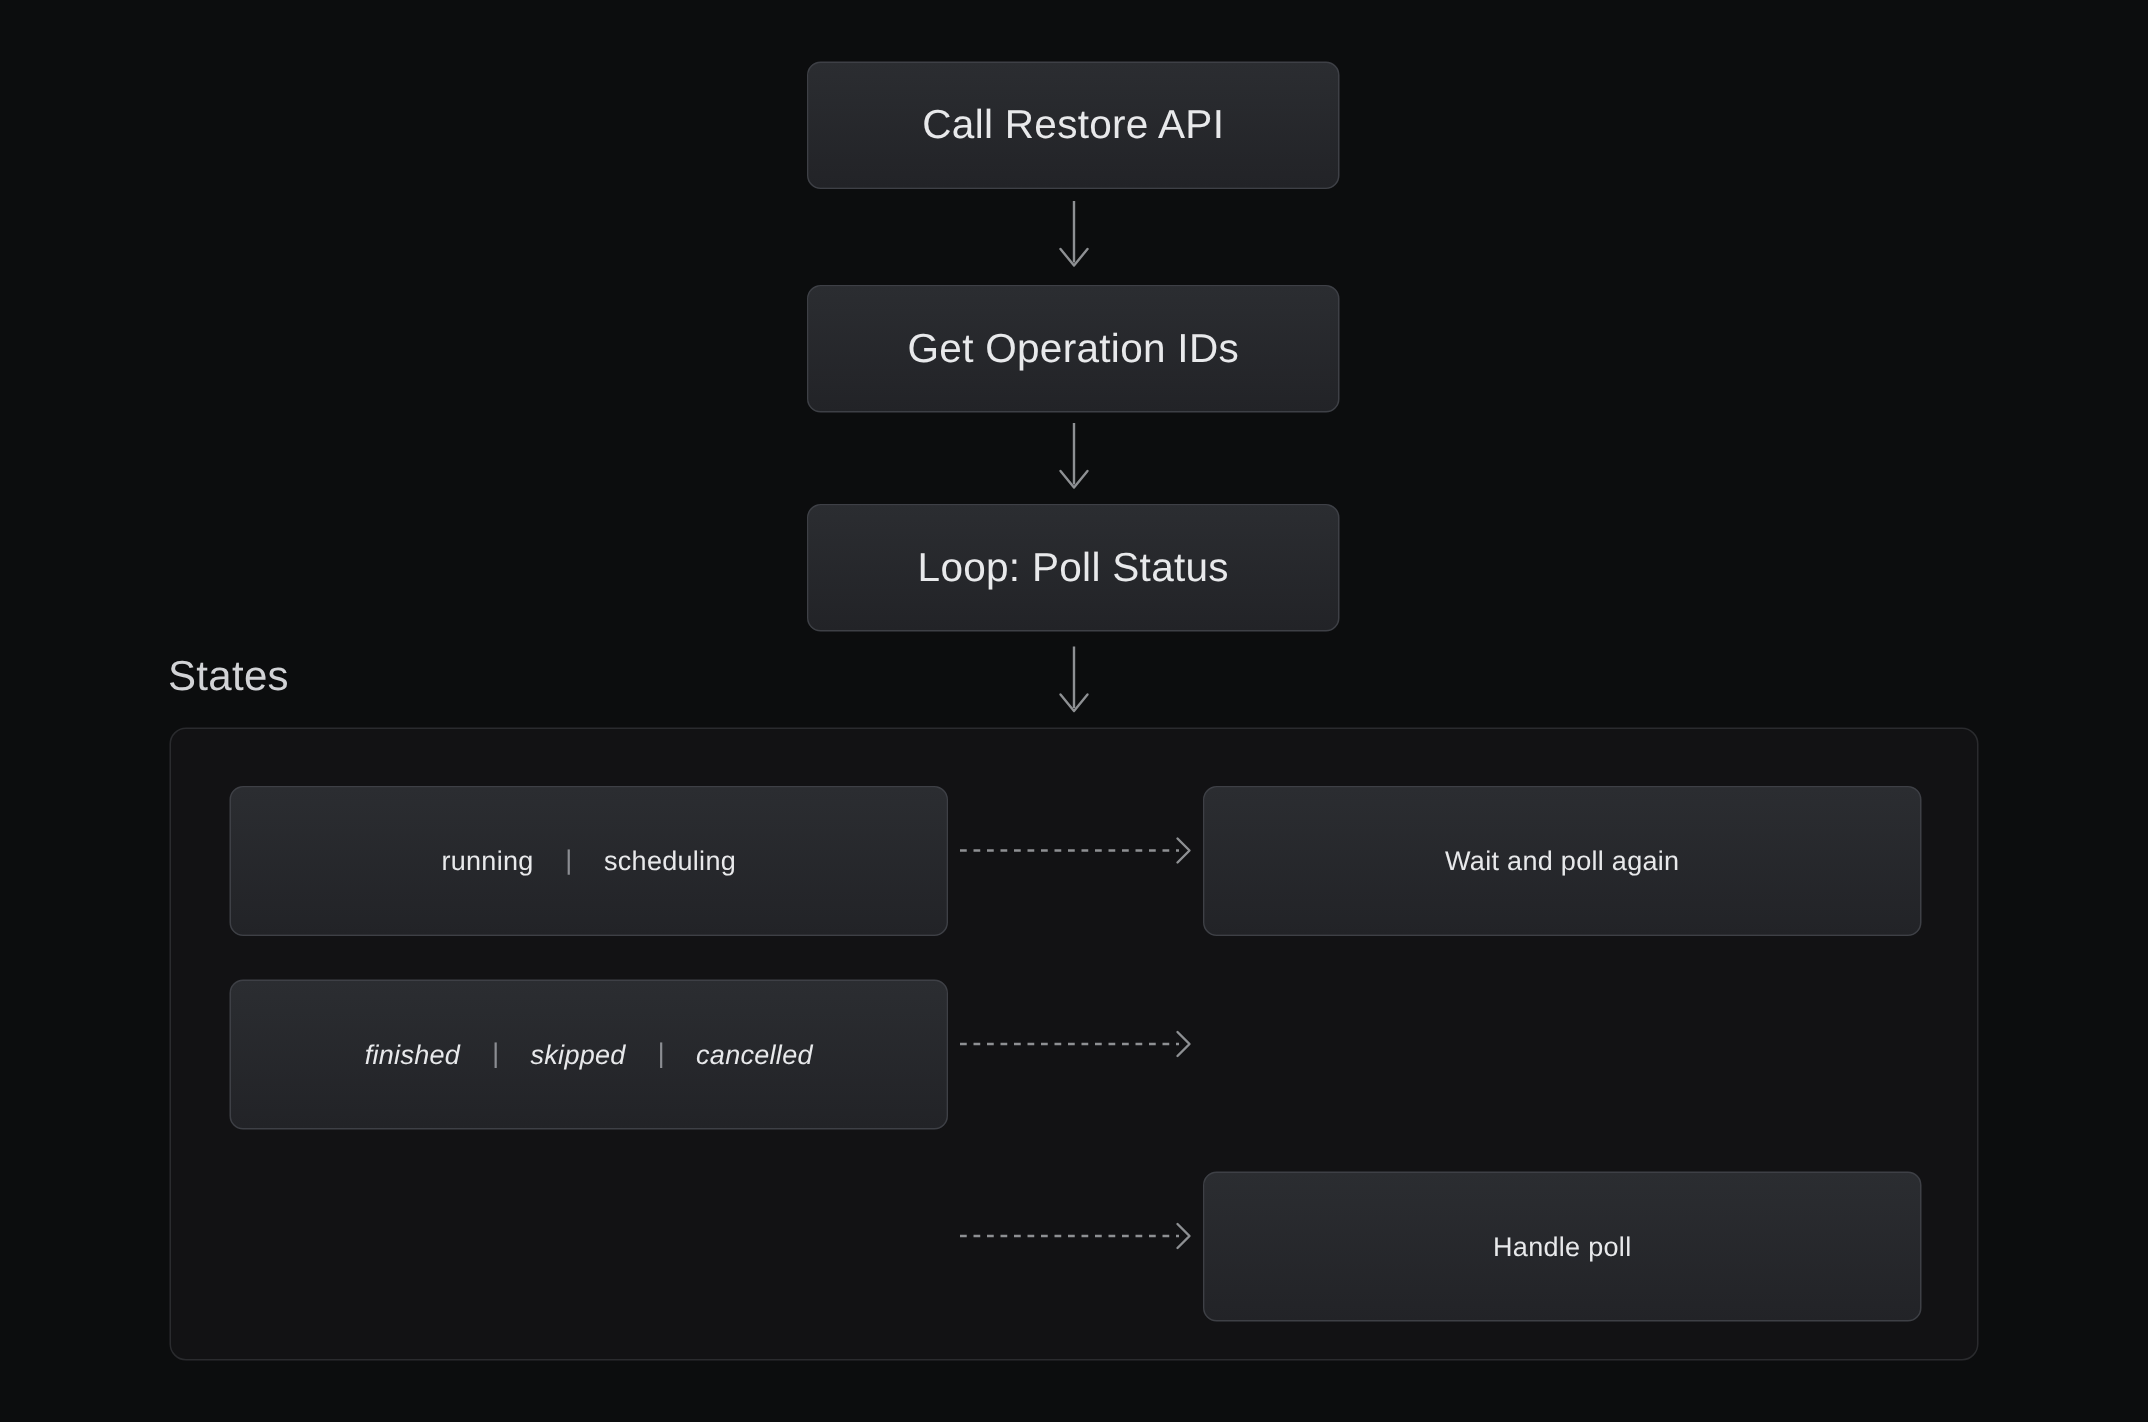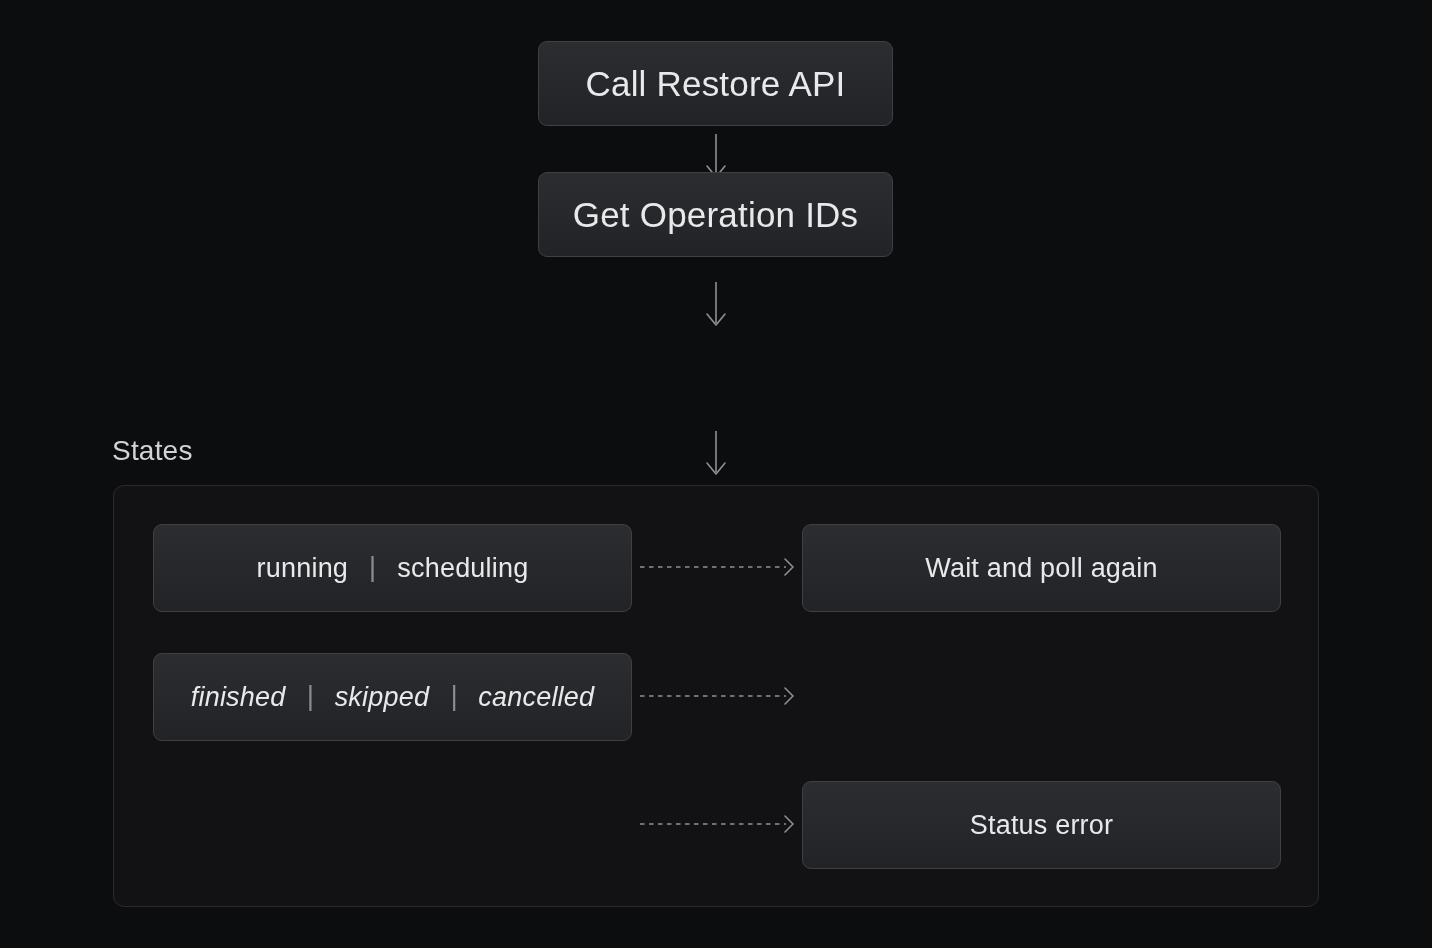--- a/index.html
+++ b/index.html
@@ -14,25 +14,25 @@
 
   
   .node {
     position: absolute;
     width: 355px; height: 85px;
     background: linear-gradient(180deg, #2b2d31 0%, #222327 100%);
     border: 1px solid #3e4046;
     border-radius: 9px;
     display: flex; align-items: center; justify-content: center;
     color: #e8e9eb;
-    font-size: 35px;
+    font-size: 27px;
     letter-spacing: 0.2px;
   }
   .node-1 { left: 538px; top: 41px; }
-  .node-2 { left: 538px; top: 172px; }
+  .node-2 { left: 538px; top: 190px; }
   .node-3 { left: 538px; top: 336px; }
 
   .v-arrow { position: absolute; left: 702px; width: 28px; height: 47px; }
   .v-arrow-1 { top: 133px; }
   .v-arrow-2 { top: 281px; }
   .v-arrow-3 { top: 430px; }
 
   .states-title {
     position: absolute;
     left: 112px; top: 435px;
@@ -45,27 +45,27 @@
     position: absolute;
     left: 113px; top: 485px;
     width: 1206px; height: 422px;
     background: #121214;
     border: 1px solid #2a2b2e;
     border-radius: 11px;
   }
 
   .state-box, .action-box {
     position: absolute;
-    width: 479px; height: 88px;
+    width: 479px; height: 100px;
     background: linear-gradient(180deg, #2b2d31 0%, #222327 100%);
     border: 1px solid #3e4046;
     border-radius: 9px;
     display: flex; align-items: center; justify-content: center;
     color: #e8e9eb;
-    font-size: 27px;
+    font-size: 18px;
     letter-spacing: 0.2px;
   }
   .state-box { left: 39px; }
   .action-box { left: 688px; }
   .row-1 { top: 38px; }
   .row-2 { top: 167px; font-style: italic; }
   .row-3 { top: 295px; }
 
   .pipe {
     color: #8b8d92;
@@ -102,20 +102,23 @@
     <span>Get Operation IDs</span>
   </div>
 
   <div class="v-arrow v-arrow-2">
     <svg width="28" height="47" viewBox="0 0 28 47">
       <line x1="14" y1="1" x2="14" y2="42" stroke="#8e9093" stroke-width="1.6"></line>
       <path d="M5 33 L14 44 L23 33" fill="none" stroke="#8e9093" stroke-width="1.6" stroke-linecap="round" stroke-linejoin="round"></path>
     </svg>
   </div>
 
+  <div class="node node-3">
+    <span>Loop: Poll Status</span>
+  </div>
 
   <div class="v-arrow v-arrow-3">
     <svg width="28" height="47" viewBox="0 0 28 47">
       <line x1="14" y1="1" x2="14" y2="42" stroke="#8e9093" stroke-width="1.6"></line>
       <path d="M5 33 L14 44 L23 33" fill="none" stroke="#8e9093" stroke-width="1.6" stroke-linecap="round" stroke-linejoin="round"></path>
     </svg>
   </div>
 
   <div class="states-title">States</div>
 
@@ -150,17 +153,17 @@
       </svg>
     </div>
 
     <div class="d-arrow d-arrow-3">
       <svg width="158" height="22" viewBox="0 0 158 22">
         <line x1="1" y1="11" x2="147" y2="11" stroke="#8e9093" stroke-width="1.6" stroke-dasharray="4.5 4.5"></line>
         <path d="M146 3 L154 11 L146 19" fill="none" stroke="#8e9093" stroke-width="1.6" stroke-linecap="round" stroke-linejoin="round"></path>
       </svg>
     </div>
     <div class="action-box row-3">
-      <span>Status error</span>
+      <span>Handle poll</span>
     </div>
 
   </div>
 </div>
 
 </body></html>

